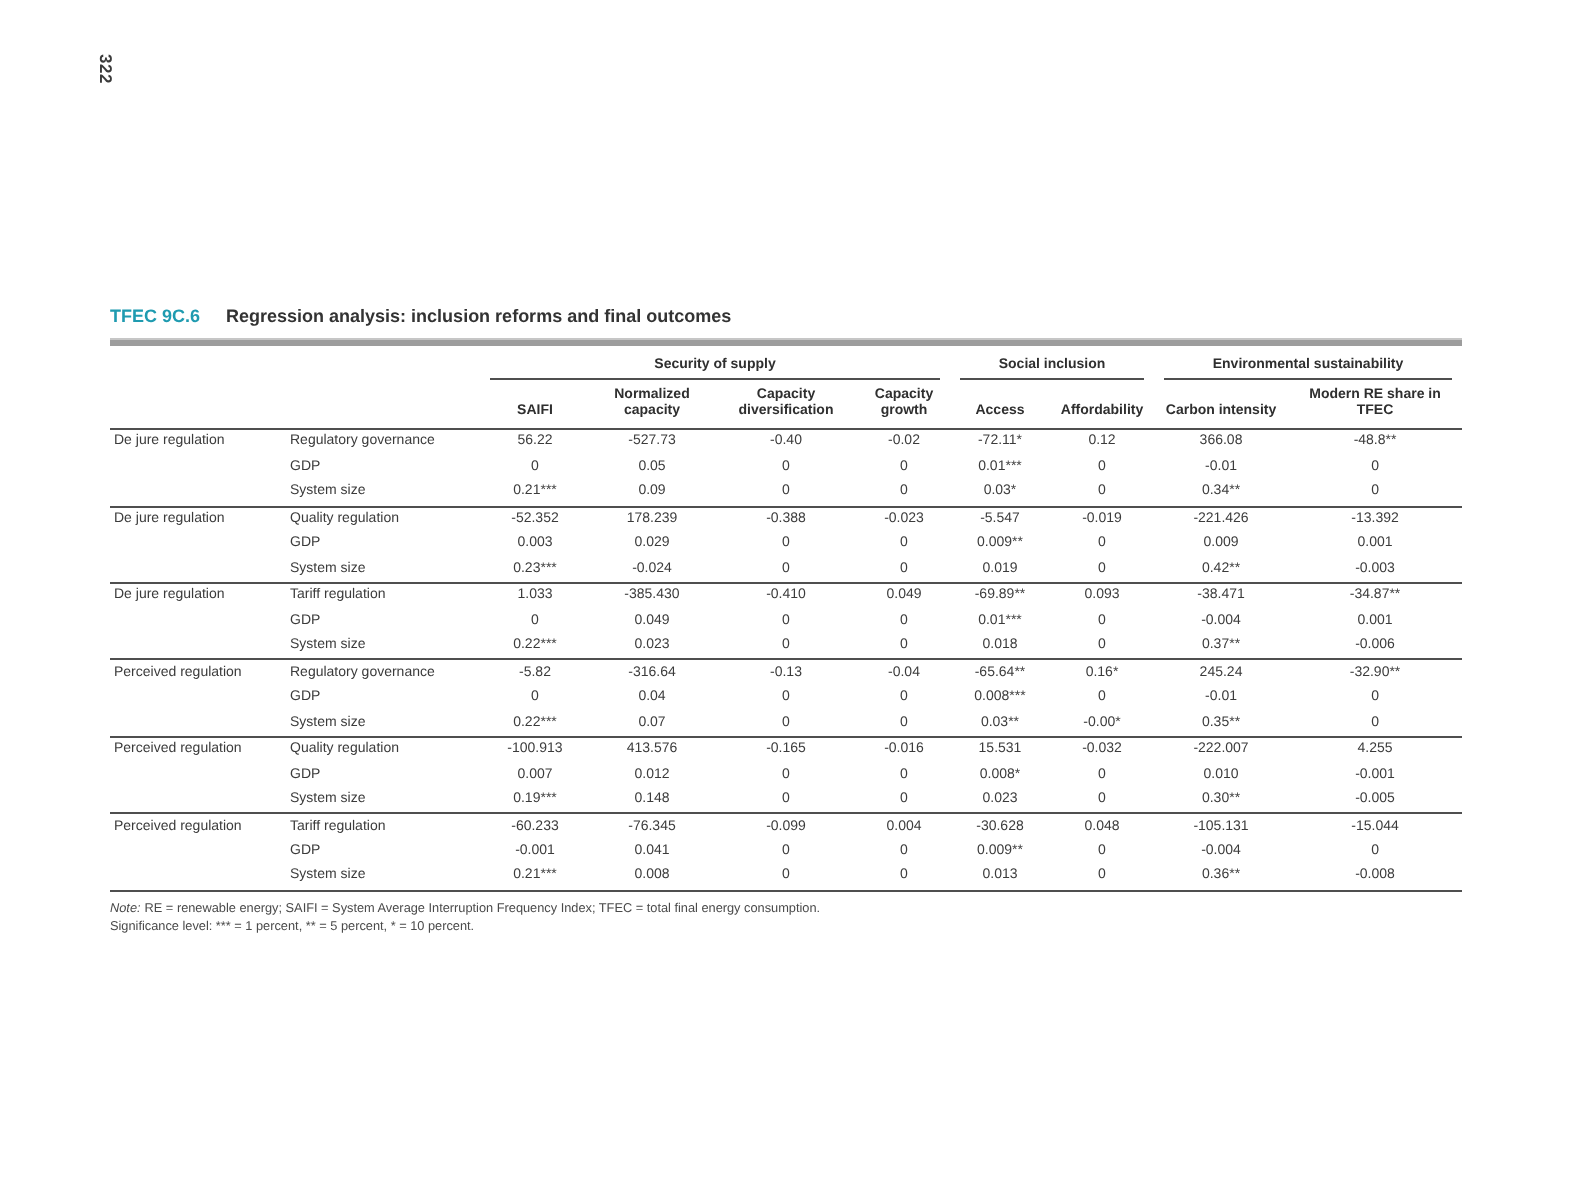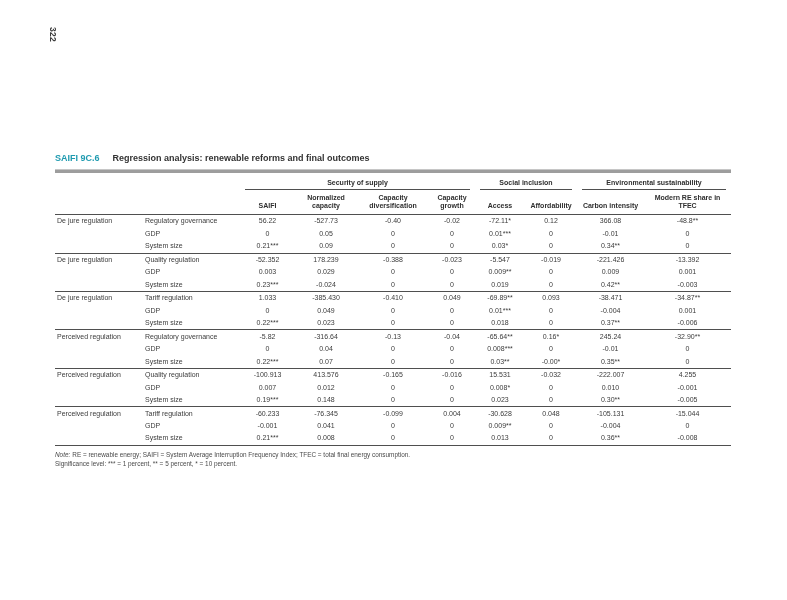--- a/index.html
+++ b/index.html
@@ -80,21 +80,21 @@
   .note-label { font-style: italic; margin-right: 2px; }
 </style>
 </head>
 <body>
 
 <div class="page-number">322</div>
 
 <div class="content">
 
   <div class="table-title">
-    <span class="table-id" style="color: rgb(31, 155, 176);">SAIFI 9C.6</span><span class="table-caption">Regression analysis: renewable reforms and final outcomes</span>
+    <span class="table-id" style="color: rgb(31, 155, 176);">TFEC 9C.6</span><span class="table-caption">Regression analysis: inclusion reforms and final outcomes</span>
   </div>
 
   <div class="top-rule"></div>
 
   <table>
     <colgroup>
       <col style="width:88px">
       <col style="width:97px">
       <col style="width:55px">
       <col style="width:62px">

